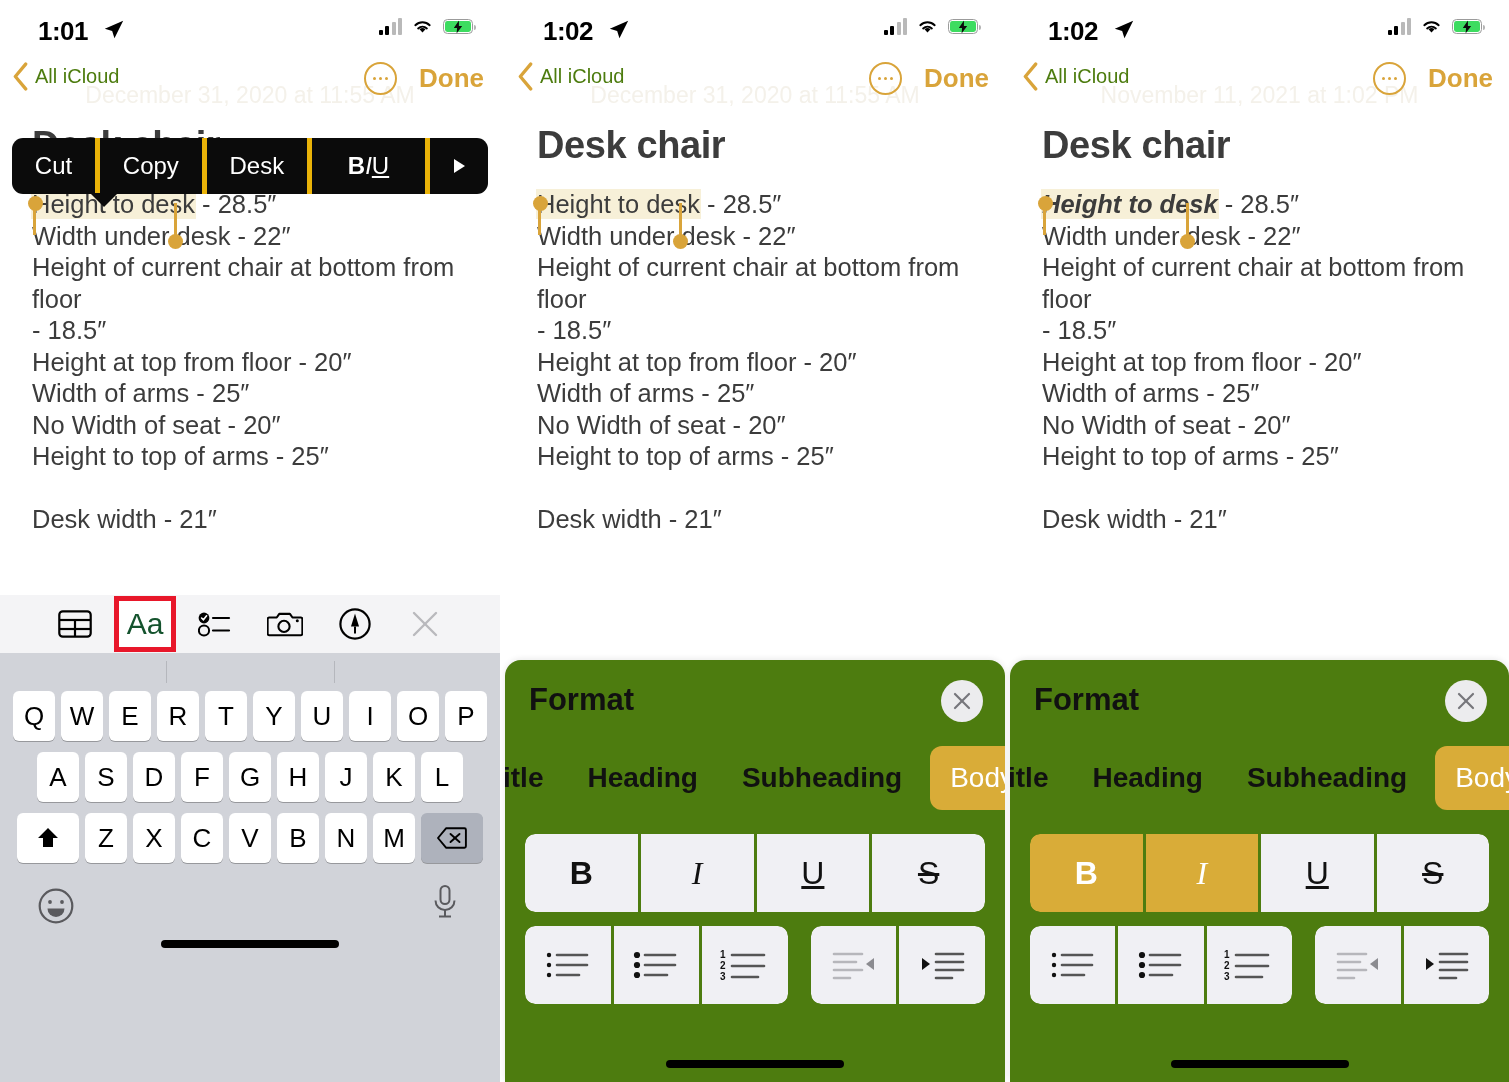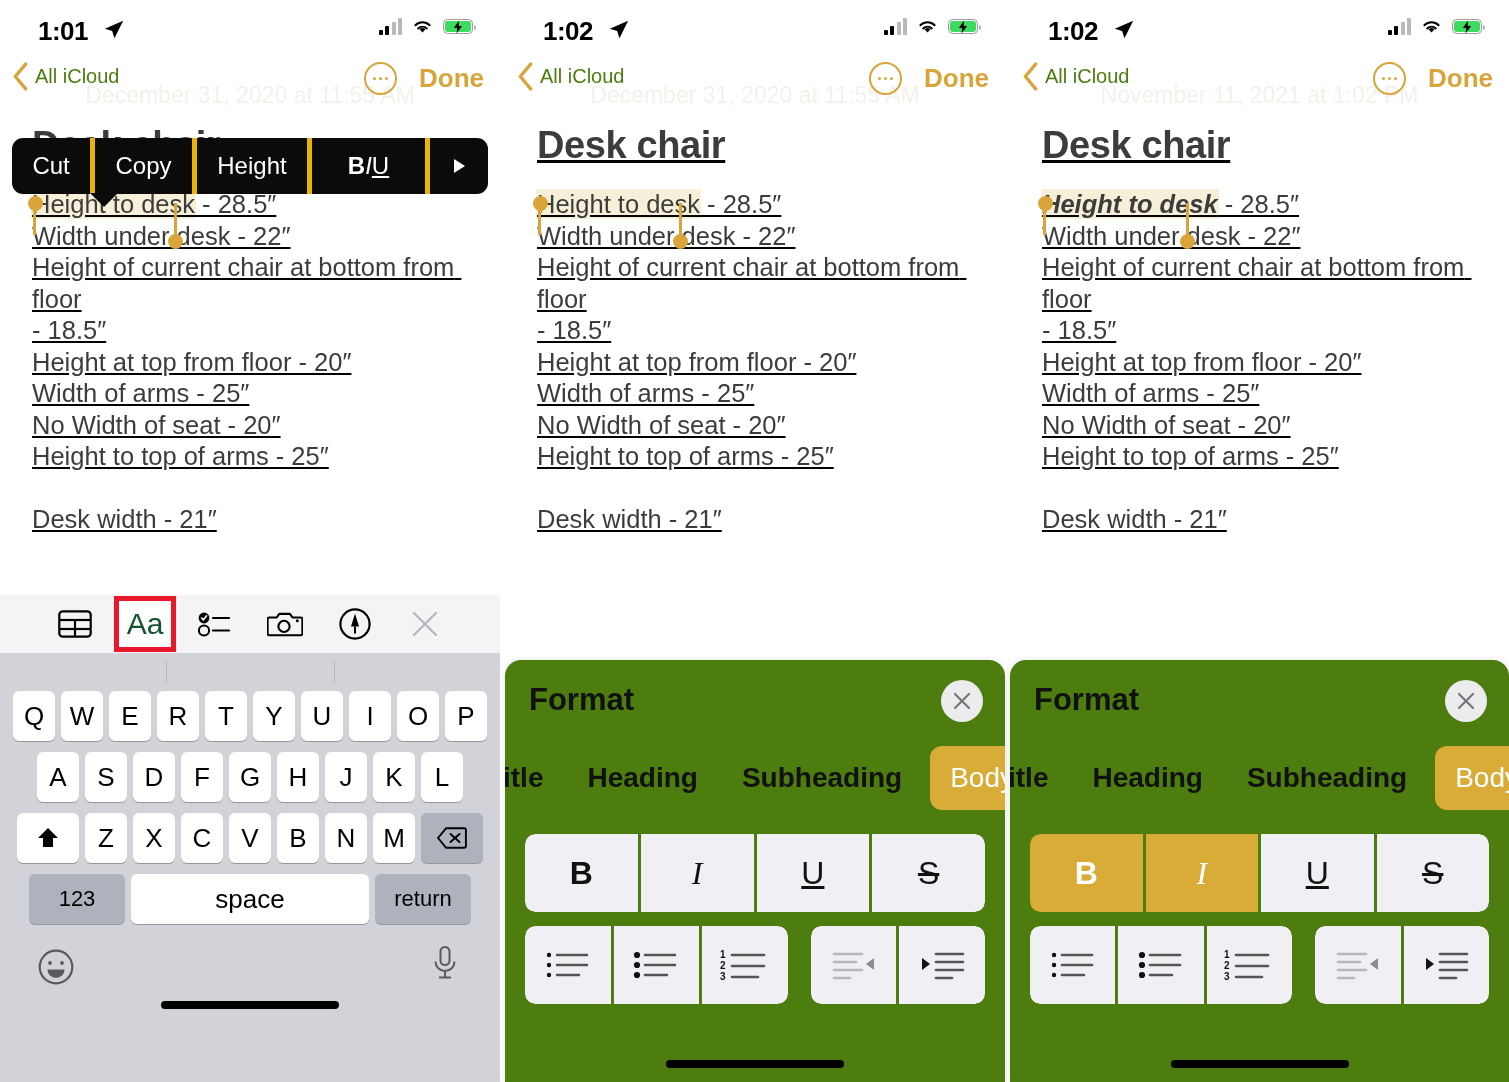--- a/index.html
+++ b/index.html
@@ -58,21 +58,21 @@
   .nav-right { position:absolute; right: 16px; top: 0; display:flex; align-items:center; gap: 22px; }
   .ellipsis-btn {
     width: 33px; height: 33px; border-radius: 50%;
     border: 2px solid #d9a43a; display:flex; align-items:center;
     justify-content:center; gap:2.5px;
   }
   .ellipsis-btn i { width:3.4px; height:3.4px; border-radius:50%; background:#d9a43a; display:block; }
   .nav-done { font-size: 26px; font-weight: bold; color:#d9a43a; }
 
   
-  .note { position: relative; padding: 0 32px; text-decoration: underline; }
+  .note { position: relative; padding: 0 32px; }
   .note-title {
     font-size: 38px; font-weight: bold; color: #3c3c3c;
     letter-spacing: -0.4px; margin-bottom: 22px; margin-top: 8px;
   }
   .note-lines { font-size: 25.5px; line-height: 31.5px; color:#3c3c3c; }
   .note-lines .ln { white-space: pre-wrap; }
   .note-lines .blank { height: 31.5px; }
   .sel-hl {
     background:#f7f0d8; box-shadow: -1px 0 0 0 #f7f0d8, 1px 0 0 0 #f7f0d8;
     padding: 1px 0;
@@ -267,21 +267,21 @@
     </div>
 
     <div class="knob" style="left:28px; top:196px;"></div>
     <div class="sel-caret-l" style="left:33px; top:203px; height:32px;"></div>
     <div class="sel-caret-r" style="left:174px; top:203px; height:32px;"></div>
     <div class="knob" style="left:168px; top:234px;"></div>
 
     <div class="editmenu">
       <div class="item">Cut</div>
       <div class="item">Copy</div>
-      <div class="item">Height</div>
+      <div class="item">Desk</div>
       <div class="item biu">
         <b>B</b>
           <i>I</i>
           <u>U</u>
       </div>
       <div class="item">
         <span class="arrow"></span>
       </div>
     </div>
 
@@ -370,25 +370,20 @@
         <div class="key">N</div>
         <div class="key">M</div>
         <div class="key wide grey">
           <svg width="30" height="22" viewBox="0 0 30 22">
             <path d="M9 1.3 H27.5 a1.4 1.4 0 0 1 1.4 1.4 v16.6 a1.4 1.4 0 0 1 -1.4 1.4 H9 L1 11 Z" stroke="#000" stroke-width="1.9" fill="none" stroke-linejoin="round"></path>
             <line x1="13.5" y1="7" x2="22.5" y2="15" stroke="#000" stroke-width="1.9" stroke-linecap="round"></line>
             <line x1="22.5" y1="7" x2="13.5" y2="15" stroke="#000" stroke-width="1.9" stroke-linecap="round"></line>
           </svg>
         </div>
       </div>
-      <div class="kb-row">
-        <div class="key num grey">123</div>
-        <div class="key space">space</div>
-        <div class="key ret grey">return</div>
-      </div>
       <div class="kb-bottom">
         <div class="kb-emoji">
           <svg width="36" height="36" viewBox="0 0 36 36">
             <circle cx="18" cy="18" r="16.3" stroke="#5a5a5e" stroke-width="2.2" fill="none"></circle>
             <circle cx="12" cy="14" r="1.9" fill="#5a5a5e"></circle>
             <circle cx="24" cy="14" r="1.9" fill="#5a5a5e"></circle>
             <path d="M9.5 20.5 h17 a8.5 8.5 0 0 1 -17 0 z" fill="#5a5a5e"></path>
           </svg>
         </div>
         <div class="kb-mic">

